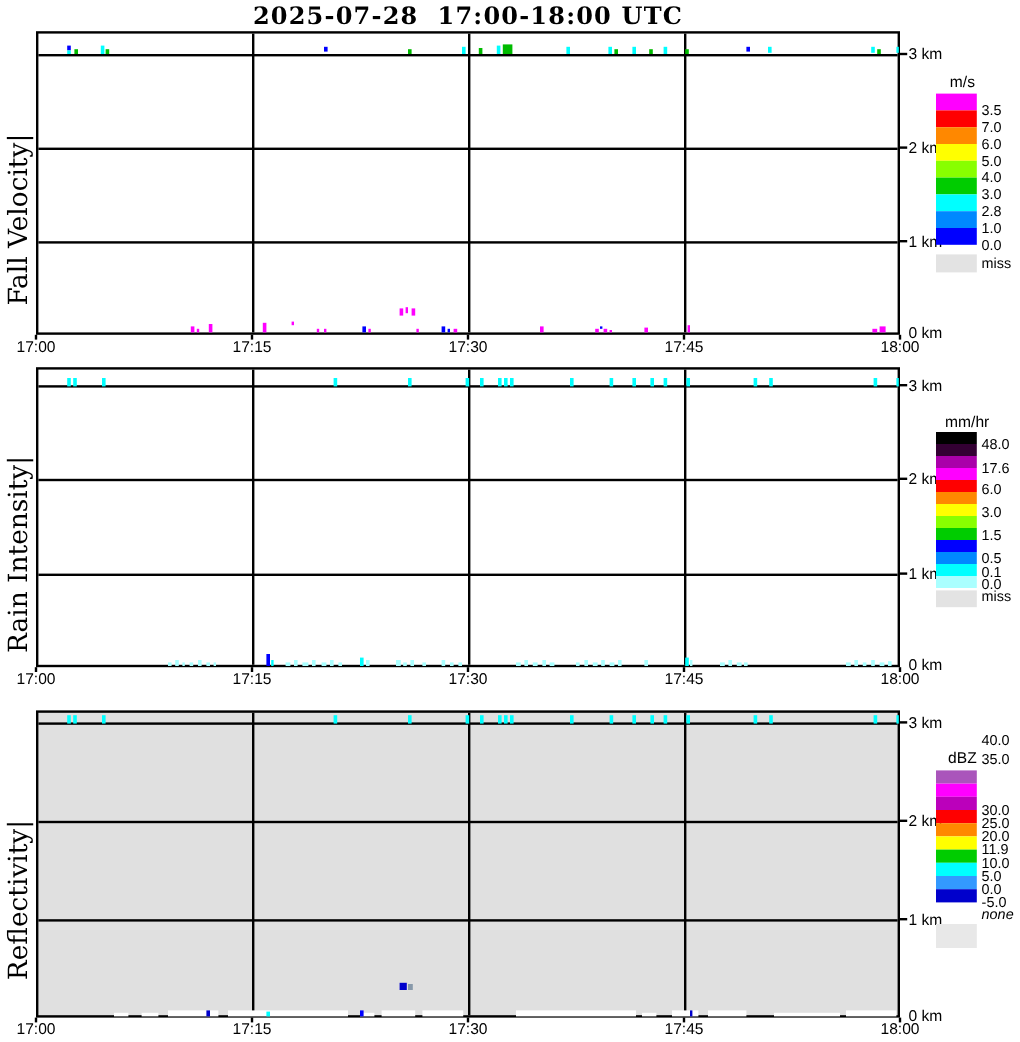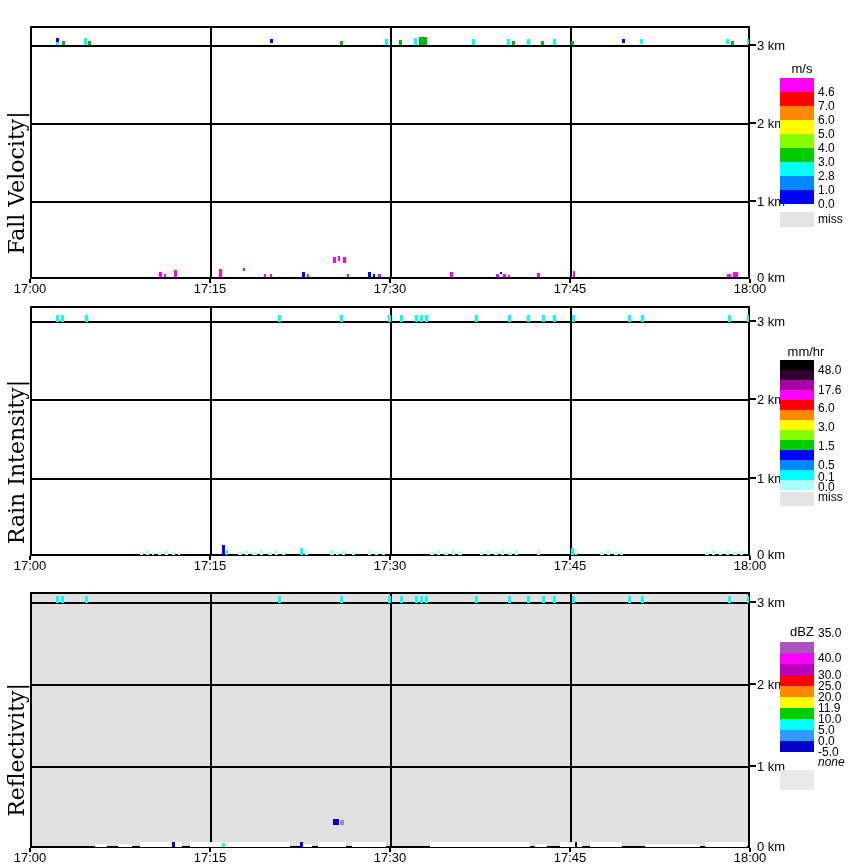--- a/index.html
+++ b/index.html
@@ -18,20 +18,21 @@
   .plab{position:absolute;transform:translate(-50%,-50%) rotate(-90deg);
         font-family:"DejaVu Serif",serif;font-size:22px;white-space:nowrap}
   .legtitle{position:absolute;transform:translate(-50%,-50%);font-size:13px;white-space:pre;line-height:1}
   .legband{position:absolute}
   .leglab{position:absolute;transform:translateY(-50%);font-size:12px;white-space:pre;line-height:1}
 </style>
 </head>
 <body>
 
 <div id="stage">
+  <div class="title">2025-07-28  17:00-18:00 UTC</div>
 <div class="panel" style="left: 30px; top: 26px; width: 720px; height: 253px; background: rgb(255, 255, 255);">
       <div class="hline" style="top: 17px;"></div>
       <div class="hline" style="top: 95px;"></div>
       <div class="hline" style="top: 173px;"></div>
       <div class="vline" style="left: 178px;"></div>
       <div class="vline" style="left: 358px;"></div>
       <div class="vline" style="left: 538px;"></div>
       <div class="mark" style="left: 24px; top: 10px; width: 3px; height: 4px; background: rgb(0, 0, 255);"></div>
       <div class="mark" style="left: 24px; top: 14px; width: 3px; height: 3px; background: rgb(0, 255, 255);"></div>
       <div class="mark" style="left: 30px; top: 13px; width: 3px; height: 4px; background: rgb(0, 187, 0);"></div>
@@ -262,21 +263,21 @@
     <div class="legtitle" style="left: 802px; top: 68px;">m/s</div>
     <div class="legband" style="left: 780px; top: 78px; width: 34px; height: 14px; background: rgb(255, 0, 255);"></div>
     <div class="legband" style="left: 780px; top: 92px; width: 34px; height: 14px; background: rgb(255, 0, 0);"></div>
     <div class="legband" style="left: 780px; top: 106px; width: 34px; height: 14px; background: rgb(255, 136, 0);"></div>
     <div class="legband" style="left: 780px; top: 120px; width: 34px; height: 14px; background: rgb(255, 255, 0);"></div>
     <div class="legband" style="left: 780px; top: 134px; width: 34px; height: 14px; background: rgb(136, 255, 0);"></div>
     <div class="legband" style="left: 780px; top: 148px; width: 34px; height: 14px; background: rgb(0, 204, 0);"></div>
     <div class="legband" style="left: 780px; top: 162px; width: 34px; height: 14px; background: rgb(0, 255, 255);"></div>
     <div class="legband" style="left: 780px; top: 176px; width: 34px; height: 14px; background: rgb(0, 136, 255);"></div>
     <div class="legband" style="left: 780px; top: 190px; width: 34px; height: 14px; background: rgb(0, 0, 255);"></div>
-    <div class="leglab" style="left: 818px; top: 92px;">4.6</div>
+    <div class="leglab" style="left: 818px; top: 92px;">3.5</div>
     <div class="leglab" style="left: 818px; top: 106px;">7.0</div>
     <div class="leglab" style="left: 818px; top: 120px;">6.0</div>
     <div class="leglab" style="left: 818px; top: 134px;">5.0</div>
     <div class="leglab" style="left: 818px; top: 148px;">4.0</div>
     <div class="leglab" style="left: 818px; top: 162px;">3.0</div>
     <div class="leglab" style="left: 818px; top: 176px;">2.8</div>
     <div class="leglab" style="left: 818px; top: 190px;">1.0</div>
     <div class="leglab" style="left: 818px; top: 204px;">0.0</div>
     <div class="legband" style="left: 780px; top: 212px; width: 34px; height: 15px; background: rgb(227, 227, 227);"></div>
     <div class="leglab" style="left: 818px; top: 219px;">miss</div>
@@ -308,21 +309,21 @@
     <div class="legband" style="left: 780px; top: 642px; width: 34px; height: 11px; background: rgb(170, 85, 187);"></div>
     <div class="legband" style="left: 780px; top: 653px; width: 34px; height: 11px; background: rgb(255, 0, 255);"></div>
     <div class="legband" style="left: 780px; top: 664px; width: 34px; height: 11px; background: rgb(187, 0, 187);"></div>
     <div class="legband" style="left: 780px; top: 675px; width: 34px; height: 11px; background: rgb(255, 0, 0);"></div>
     <div class="legband" style="left: 780px; top: 686px; width: 34px; height: 11px; background: rgb(255, 136, 0);"></div>
     <div class="legband" style="left: 780px; top: 697px; width: 34px; height: 11px; background: rgb(255, 255, 0);"></div>
     <div class="legband" style="left: 780px; top: 708px; width: 34px; height: 11px; background: rgb(0, 204, 0);"></div>
     <div class="legband" style="left: 780px; top: 719px; width: 34px; height: 11px; background: rgb(0, 255, 255);"></div>
     <div class="legband" style="left: 780px; top: 730px; width: 34px; height: 11px; background: rgb(51, 153, 255);"></div>
     <div class="legband" style="left: 780px; top: 741px; width: 34px; height: 11px; background: rgb(0, 0, 204);"></div>
-    <div class="leglab" style="left: 818px; top: 658px;">40.0</div>
+    <div class="leglab" style="left: 818px; top: 617px;">40.0</div>
     <div class="leglab" style="left: 818px; top: 633px;">35.0</div>
     <div class="leglab" style="left: 818px; top: 675px;">30.0</div>
     <div class="leglab" style="left: 818px; top: 686px;">25.0</div>
     <div class="leglab" style="left: 818px; top: 697px;">20.0</div>
     <div class="leglab" style="left: 818px; top: 708px;">11.9</div>
     <div class="leglab" style="left: 818px; top: 719px;">10.0</div>
     <div class="leglab" style="left: 818px; top: 730px;">5.0</div>
     <div class="leglab" style="left: 818px; top: 741px;">0.0</div>
     <div class="leglab" style="left: 818px; top: 752px;">-5.0</div>
     <div class="legband" style="left: 780px; top: 770px; width: 34px; height: 20px; background: rgb(232, 232, 232);"></div>

